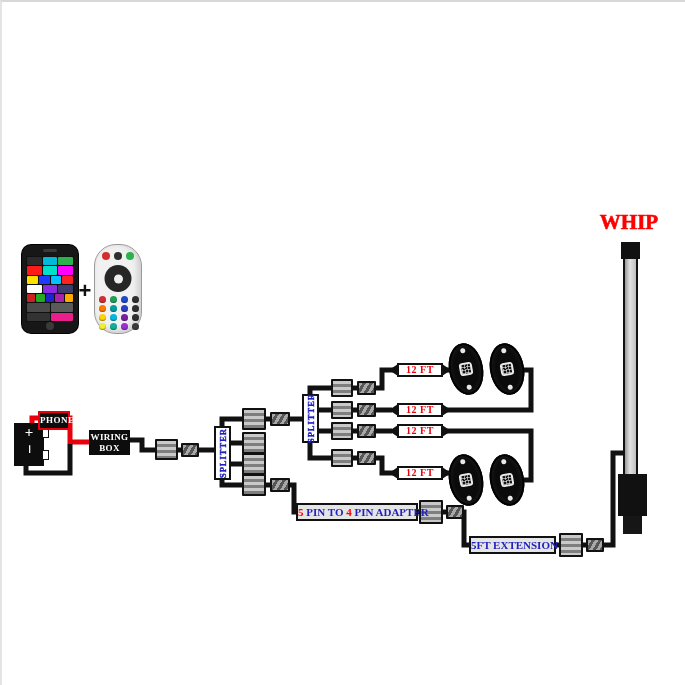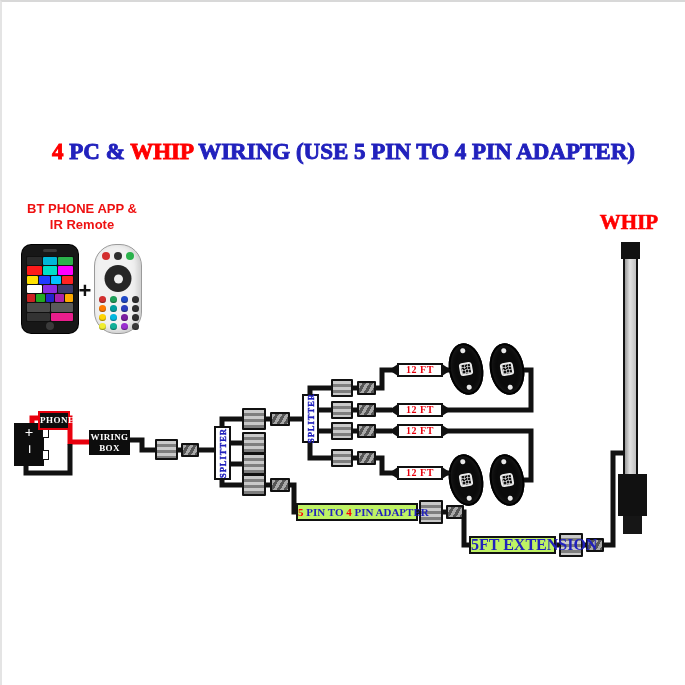--- a/index.html
+++ b/index.html
@@ -86,24 +86,24 @@
        width:5px;height:5px;background:#e8e8e8;border-radius:50%;}
   .pod::before{top:5px;}
   .pod::after{bottom:5px;}
   .pod .led{position:absolute;top:50%;left:50%;transform:translate(-50%,-50%);width:13px;height:13px;
        background:#ececec;border-radius:3px;}
   .pod .led::after{content:"";position:absolute;top:2px;left:2px;width:9px;height:9px;background:#141414;
        background-image:repeating-linear-gradient(0deg,rgba(255,255,255,.55) 0 1px,transparent 1px 3px),
                         repeating-linear-gradient(90deg,rgba(255,255,255,.55) 0 1px,transparent 1px 3px);}
 
   
-  .label-box{position:absolute;background:#bef264;border:2px solid #111;box-sizing:border-box;z-index:3;
+  .label-box{position:absolute;background:#e5e5e5;border:2px solid #111;box-sizing:border-box;z-index:3;
              text-align:center;font-weight:bold;white-space:nowrap;}
   #adapter-box{top:501px;left:294px;width:122px;height:18px;font-size:11px;line-height:14px;}
-  #extension-box{top:534px;left:467px;width:87px;height:18px;font-size:16px;line-height:14px;color:#2121bd;}
+  #extension-box{top:534px;left:467px;width:87px;height:18px;font-size:11px;line-height:14px;color:#2121bd;}
 
   #wires{position:absolute;top:0;left:0;z-index:1;}
 </style>
 </head>
 <body>
 
 <div id="canvas">
 
   <svg id="wires" width="685" height="685" viewBox="0 0 685 685">
 
@@ -128,28 +128,21 @@
     <polyline points="443,368 450,368" fill="none" stroke="#111" stroke-width="5"></polyline>
     <polyline points="443,408 529,408 529,368 520,368" fill="none" stroke="#111" stroke-width="5"></polyline>
     <polyline points="443,429 529,429 529,478 520,478" fill="none" stroke="#111" stroke-width="5"></polyline>
     <polyline points="443,471 450,471" fill="none" stroke="#111" stroke-width="5"></polyline>
 
     <polyline points="414,510 462,510 462,543 469,543" fill="none" stroke="#111" stroke-width="5"></polyline>
 
     <polyline points="552,543 611,543 611,451 626,451" fill="none" stroke="#111" stroke-width="5"></polyline>
   </svg>
 
-  <div id="title" class="abs">
-    <span class="red">4 </span><span class="blue">PC &amp; </span><span class="red">WHIP</span><span class="blue"> WIRING (USE 5 PIN TO 4 PIN ADAPTER)</span>
-  </div>
-
-  <div id="bt-label" class="abs">
-    <span>BT PHONE APP &amp;</span><br>
-    <span>IR Remote</span>
-  </div>
+
   <div id="phone" class="abs">
     <div id="phone-cam" class="abs"></div>
     <div id="phone-screen" class="abs">
         <div class="p-row">
           <div style="background: rgb(43, 43, 43);"></div>
           <div style="background: rgb(0, 184, 217);"></div>
           <div style="background: rgb(43, 178, 76);"></div>
         </div>
         <div class="p-row">
           <div style="background: rgb(255, 26, 26);"></div>

